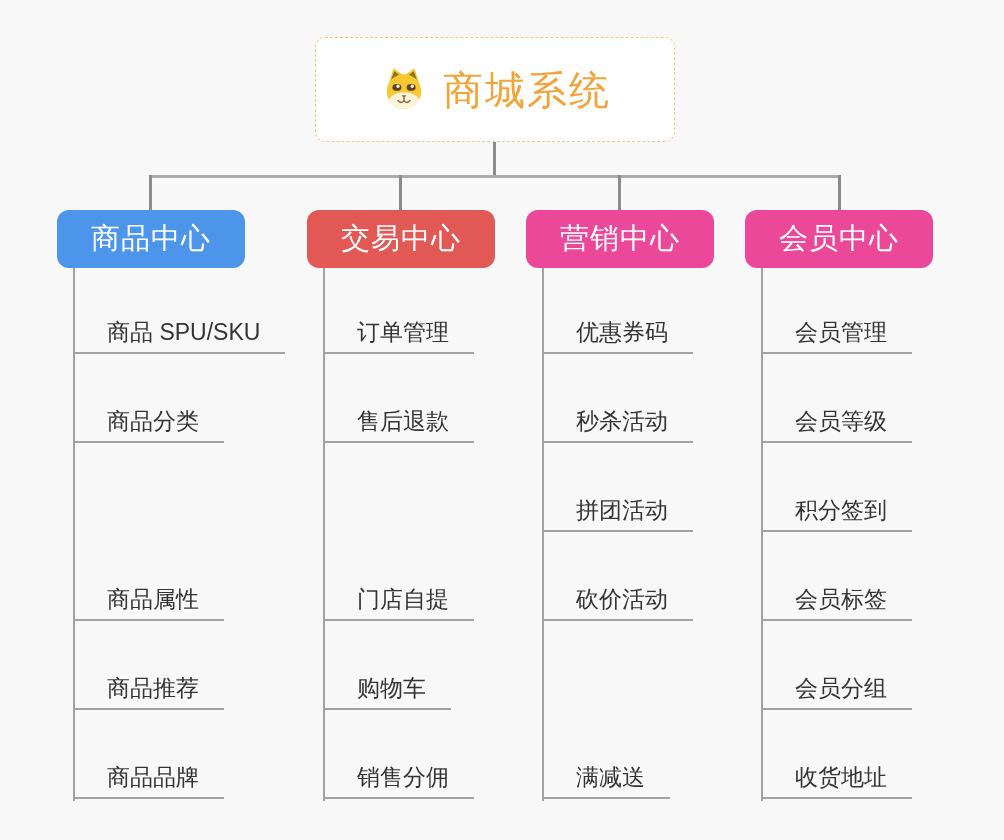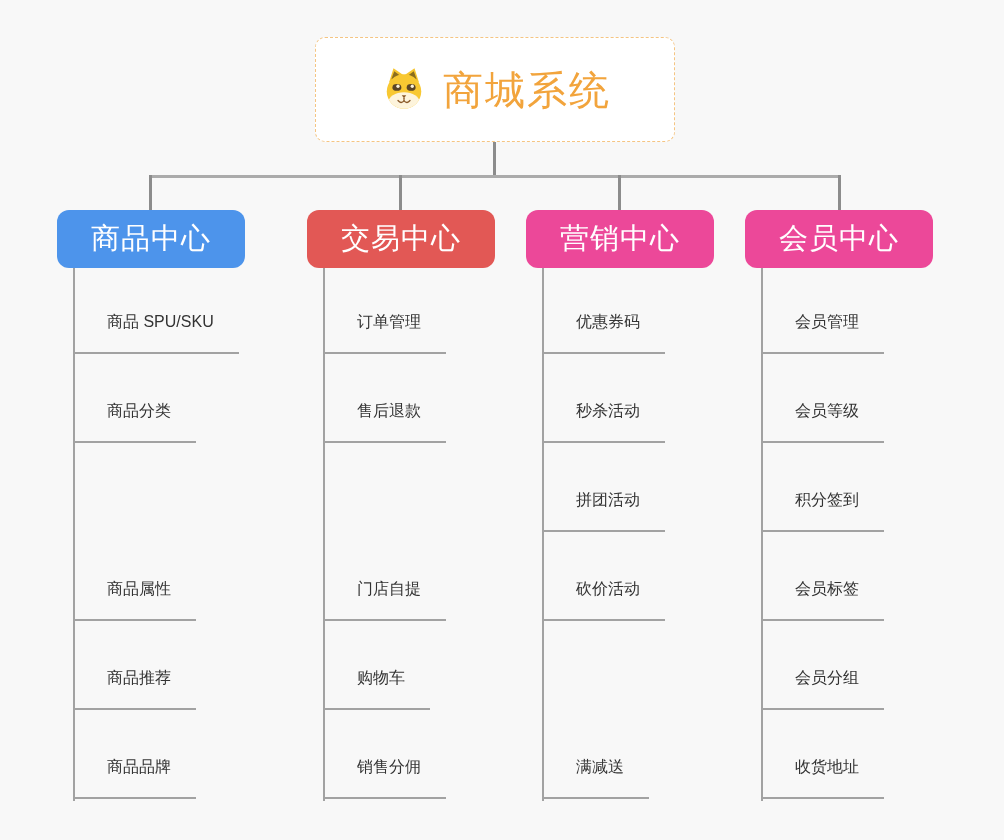--- a/index.html
+++ b/index.html
@@ -58,23 +58,23 @@
 
   .trunk{
     position:absolute;left:16px;top:58px;width:2px;height:533px;
     background:#a2a2a2;
   }
 
   .child{
     position:absolute;left:16px;
     transform:translateY(-100%);
     box-sizing:border-box;
-    padding:4px 25px 16px 34px;
+    padding:4px 25px 6px 34px;
     border-bottom:2px solid #a2a2a2;
-    font-size:16px;color:#333333;
+    font-size:23px;color:#333333;
     line-height:28px;
     white-space:nowrap;
     width:-moz-fit-content;width:fit-content;
     cursor:pointer;
   }
   .child-0{top:144px;}
   .child-1{top:233px;}
   .child-2{top:322px;}
   .child-3{top:411px;}
   .child-4{top:500px;}

